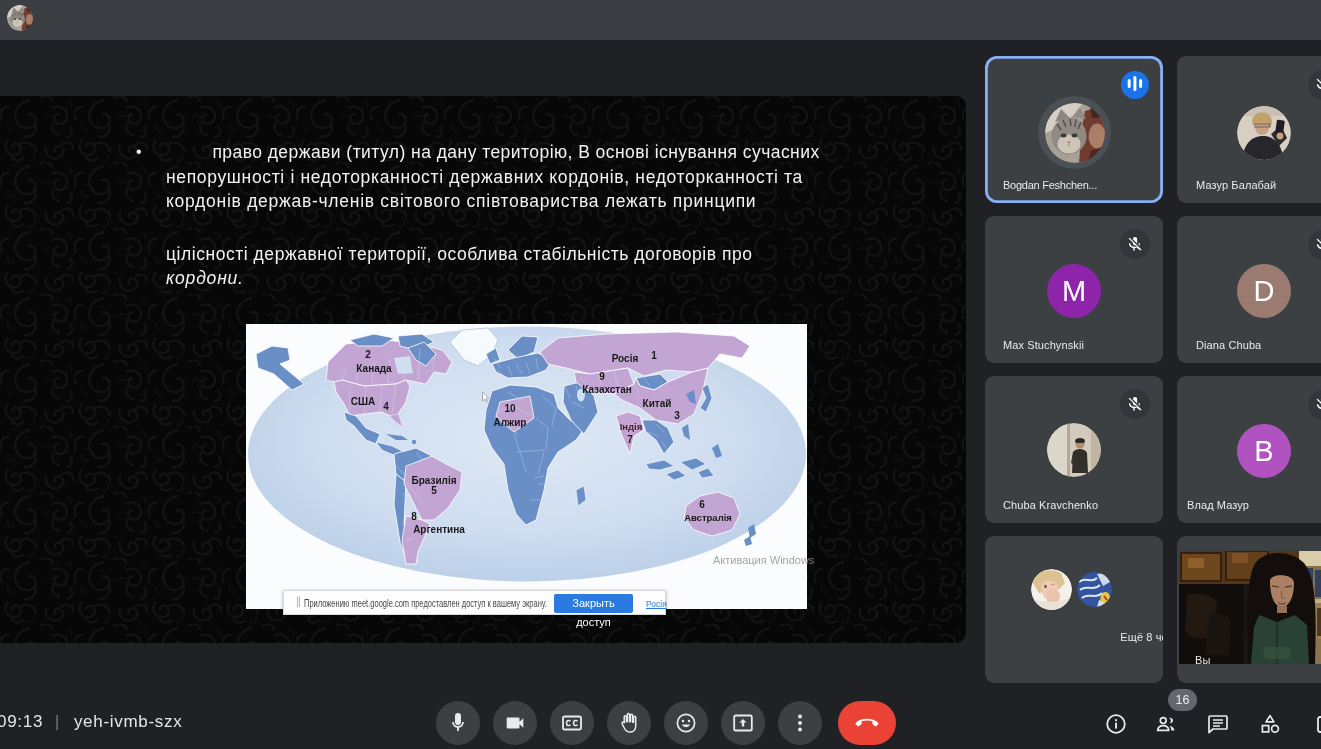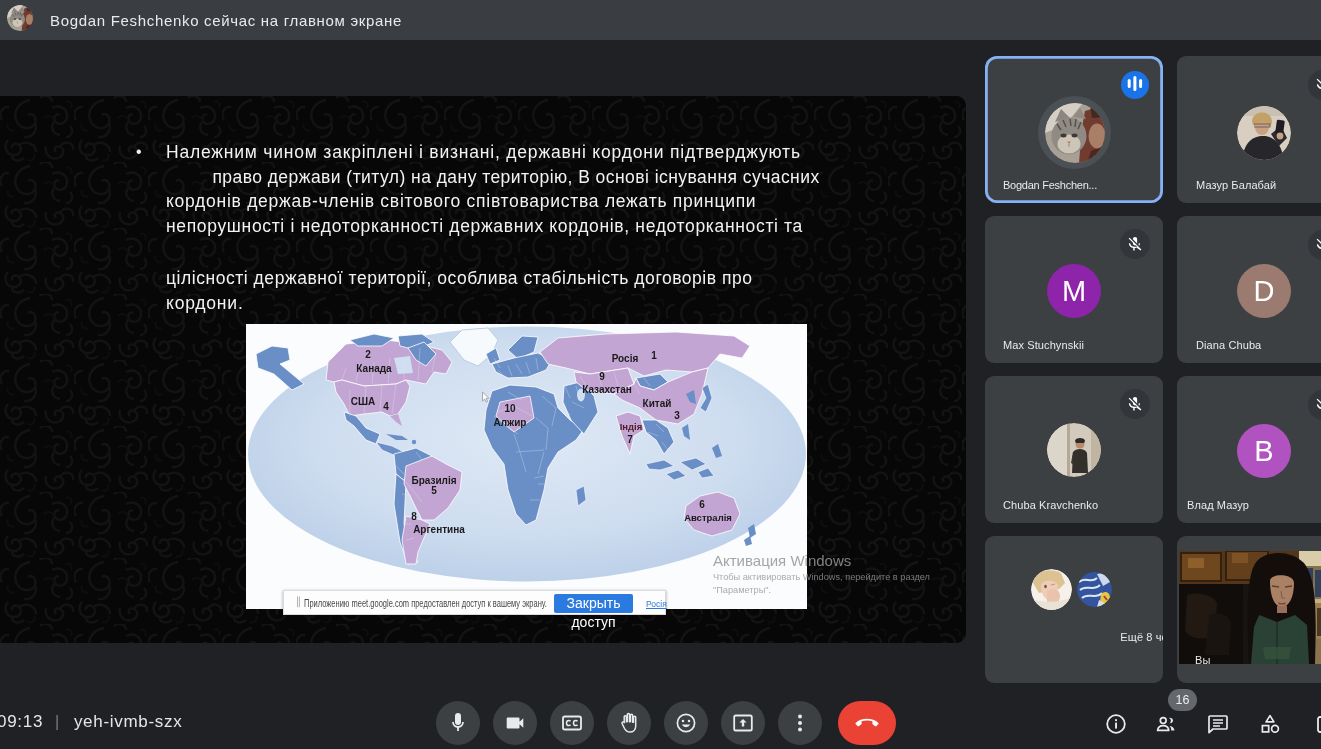--- a/index.html
+++ b/index.html
@@ -4,29 +4,29 @@
 html,body{margin:0;padding:0;background:#202124;}
 *{box-sizing:border-box;}
 #app{position:relative;width:1321px;height:749px;background:#202124;overflow:hidden;font-family:"Liberation Sans",sans-serif;}
 #topbar{position:absolute;left:0;top:0;width:1321px;height:40px;background:#3a3d41;}
 #topbar .tavatar{position:absolute;left:7px;top:5px;width:26px;height:26px;border-radius:50%;overflow:hidden;}
 #topbar .ttext{position:absolute;left:50px;top:0;height:40px;line-height:41px;font-size:15px;color:#e8eaed;letter-spacing:.68px;}
 #stage{position:absolute;left:0;top:96px;width:966px;height:547px;background:#050505;border-radius:0 10px 10px 0;overflow:hidden;}
 #pattern{position:absolute;left:0;top:0;}
 .bullet{position:absolute;left:136px;top:47px;color:#f1f1f1;font-size:16px;}
 #slidetext{position:absolute;left:166px;top:44px;width:700px;color:#f3f3f3;font-size:17.5px;line-height:24.6px;white-space:nowrap;}
-#sl1{letter-spacing:0.8px;}#sl2{letter-spacing:0.45px;text-align:center;}#sl3{letter-spacing:0.73px;}#sl4{letter-spacing:0.66px;}#sl5{letter-spacing:0.54px;margin-top:28px;}#sl6{letter-spacing:0.8px;}
+#sl1{letter-spacing:0.8px;}#sl2{letter-spacing:0.45px;text-align:center;}#sl3{letter-spacing:0.73px;}#sl4{letter-spacing:0.66px;}#sl5{letter-spacing:0.54px;margin-top:28px;}#sl6{letter-spacing:0.8px;font-style:italic;}
 #map{position:absolute;left:246px;top:228px;width:561px;height:285px;background:#fcfdfe;}
 #notify{position:absolute;left:283px;top:494px;width:383px;height:25px;background:#fdfdfd;border:1px solid #dadada;box-shadow:0 1px 3px rgba(0,0,0,.35);}
 #notify .pausei{position:absolute;left:7px;top:6px;color:#a8adb2;font-size:9px;letter-spacing:1px;}
 #notify .ntext{position:absolute;left:20px;top:6.5px;font-size:10px;color:#44474a;white-space:nowrap;transform:scaleX(0.75);transform-origin:0 0;}
-#notify .nbtn{position:absolute;left:270px;top:3px;width:79px;height:19px;background:#2a7ae0;border-radius:2px;color:#fff;font-size:14px;text-align:center;line-height:19px;}
+#notify .nbtn{position:absolute;left:270px;top:3px;width:79px;height:19px;background:#2a7ae0;border-radius:2px;color:#fff;font-size:11px;text-align:center;line-height:19px;}
 #notify .nlink{position:absolute;left:362px;top:8px;font-size:8.5px;color:#2a7ae0;text-decoration:underline;}
 #wmark{position:absolute;left:713px;top:457px;color:#969696;}
-#wmark .w1{font-size:15px;line-height:15px;opacity:.85;}
+#wmark .w1{font-size:11px;line-height:15px;opacity:.85;}
 #wmark .w2{font-size:9.2px;line-height:13px;opacity:.8;margin-top:3px;}
 .tile{position:absolute;width:178px;height:147px;background:#3c4043;border-radius:9px;overflow:hidden;}
 .tile .label{position:absolute;left:18px;bottom:12px;font-size:11px;color:#e8eaed;letter-spacing:.1px;}
 .tile .micoff{position:absolute;}
 #tile1{left:985px;top:56px;box-shadow:0 0 0 2.8px #87b0f5 inset;border-radius:12px;}
 .initial{position:absolute;border-radius:50%;width:54px;height:54px;left:62px;top:48px;color:#fff;font-size:29px;display:flex;align-items:center;justify-content:center;}
 .pavatar{position:absolute;border-radius:50%;overflow:hidden;}
 #bbar{position:absolute;left:0;top:643px;width:1321px;height:106px;background:#1f2124;}
 #meetcode{position:absolute;left:-3px;top:712px;font-size:17px;color:#e4e6e9;letter-spacing:.7px;}
 #meetcode .sep{color:#777c82;padding:0 14px 0 12px;font-size:16px;}
@@ -58,21 +58,20 @@
 <ellipse cx="24" cy="33" rx="17.5" ry="18.5" fill="#8f8a83"></ellipse>
 <path d="M12 21 L16 27 M18 17 L21 24 M25 16 L26 23 M31 16 L30 24 M36 19 L33 26" stroke="#56514b" stroke-width="1.5" fill="none"></path>
 <ellipse cx="24" cy="41" rx="11.5" ry="9.5" fill="#ccc5b8"></ellipse>
 <ellipse cx="18.5" cy="32.5" rx="3" ry="1.9" fill="#3f3a34"></ellipse>
 <ellipse cx="29.5" cy="32.5" rx="3" ry="1.9" fill="#3f3a34"></ellipse>
 <path d="M22.2 38.5 L25.8 38.5 L24 41 Z" fill="#b3766a"></path>
 <path d="M24 41 L24 43.5" stroke="#8a847c" stroke-width="1"></path>
 </g>
         </svg>
       </div>
-  <div class="ttext">Bogdan Feshchenko сейчас на главном экране</div>
 </div>
 <div id="stage">
   <div id="pattern">
         <svg width="966" height="547" viewBox="0 0 966 547" style="display:block;">
           <defs>
             <pattern id="dmk" width="74" height="66" patternUnits="userSpaceOnUse">
               <rect width="74" height="66" fill="#070707"></rect>
               <g stroke="#131313" stroke-width="2.3" fill="none">
                 <path d="M30 4 C18 6 12 17 17 26 C21 34 32 34 35 27 C37 21 32 16 28 19 M35 27 C38 34 33 42 24 41"></path>
                 <path d="M52 12 C60 8 68 13 67 21 C66 28 58 30 55 25 C53 21 56 17 59 19 M55 25 C50 30 52 38 60 39"></path>
@@ -83,24 +82,23 @@
               <g stroke="#0e0e0e" stroke-width="1.8" fill="none">
                 <path d="M44 22 C48 18 54 20 54 26 M14 34 C10 36 6 32 8 28 M66 6 C70 4 73 8 71 12 M34 58 C36 62 32 66 28 64"></path>
               </g>
             </pattern>
           </defs>
           <rect width="966" height="547" fill="url(#dmk)"></rect>
         </svg>
       </div>
   <div class="bullet">•</div>
   <div id="slidetext">
-        <div class="sl" id="sl1">Належним чином закріплені і визнані, державні кордони підтверджують</div>
         <div class="sl" id="sl2">право держави (титул) на дану територію, В основі існування сучасних</div>
+        <div class="sl" id="sl4">непорушності і недоторканності державних кордонів, недоторканності та</div>
         <div class="sl" id="sl3">кордонів держав-членів світового співтовариства лежать принципи</div>
-        <div class="sl" id="sl4">непорушності і недоторканності державних кордонів, недоторканності та</div>
         <div class="sl" id="sl5">цілісності державної території, особлива стабільність договорів про</div>
         <div class="sl" id="sl6">кордони.</div>
       </div>
   <div id="map">
         <svg width="561" height="285" viewBox="0 0 561 285" style="display:block;">
           <rect width="561" height="285" fill="#fbfcfd"></rect>
           <defs>
             <radialGradient id="ocg" cx="0.50" cy="0.44" r="0.70">
               <stop offset="0" stop-color="#dfe9f5"></stop>
               <stop offset="0.55" stop-color="#cddcef"></stop>
@@ -178,21 +176,20 @@
           <text x="431" y="95" font-size="10" font-weight="bold" fill="#1a1a1a" font-family="Liberation Sans,sans-serif" text-anchor="middle">3</text>
           <text x="385" y="106" font-size="9.5" font-weight="bold" fill="#53202a" font-family="Liberation Sans,sans-serif" text-anchor="middle">Індія</text>
           <text x="384" y="119" font-size="10" font-weight="bold" fill="#1a1a1a" font-family="Liberation Sans,sans-serif" text-anchor="middle">7</text>
           <text x="456" y="184" font-size="10" font-weight="bold" fill="#1a1a1a" font-family="Liberation Sans,sans-serif" text-anchor="middle">6</text>
           <text x="462" y="197" font-size="9.5" font-weight="bold" fill="#1a1a1a" font-family="Liberation Sans,sans-serif" text-anchor="middle">Австралія</text>
           <path d="M236.5 68 L236.5 77 L238.7 75 L240.1 78.2 L241.5 77.5 L240.1 74.4 L242.8 74.2 Z" fill="#fff" stroke="#888" stroke-width="0.7"></path>
         </svg>
       </div>
   <div id="wmark">
         <div class="w1">Активация Windows</div>
-        <div class="w2">Чтобы активировать Windows, перейдите в раздел<br>"Параметры".</div>
       </div>
   <div id="notify">
     <div class="pausei">▕▏</div>
     <div class="ntext">Приложению meet.google.com предоставлен доступ к вашему экрану.</div>
     <div class="nbtn">Закрыть доступ</div>
     <div class="nlink">Росія</div>
   </div>
 </div>
 
 <div class="tile" id="tile1">

